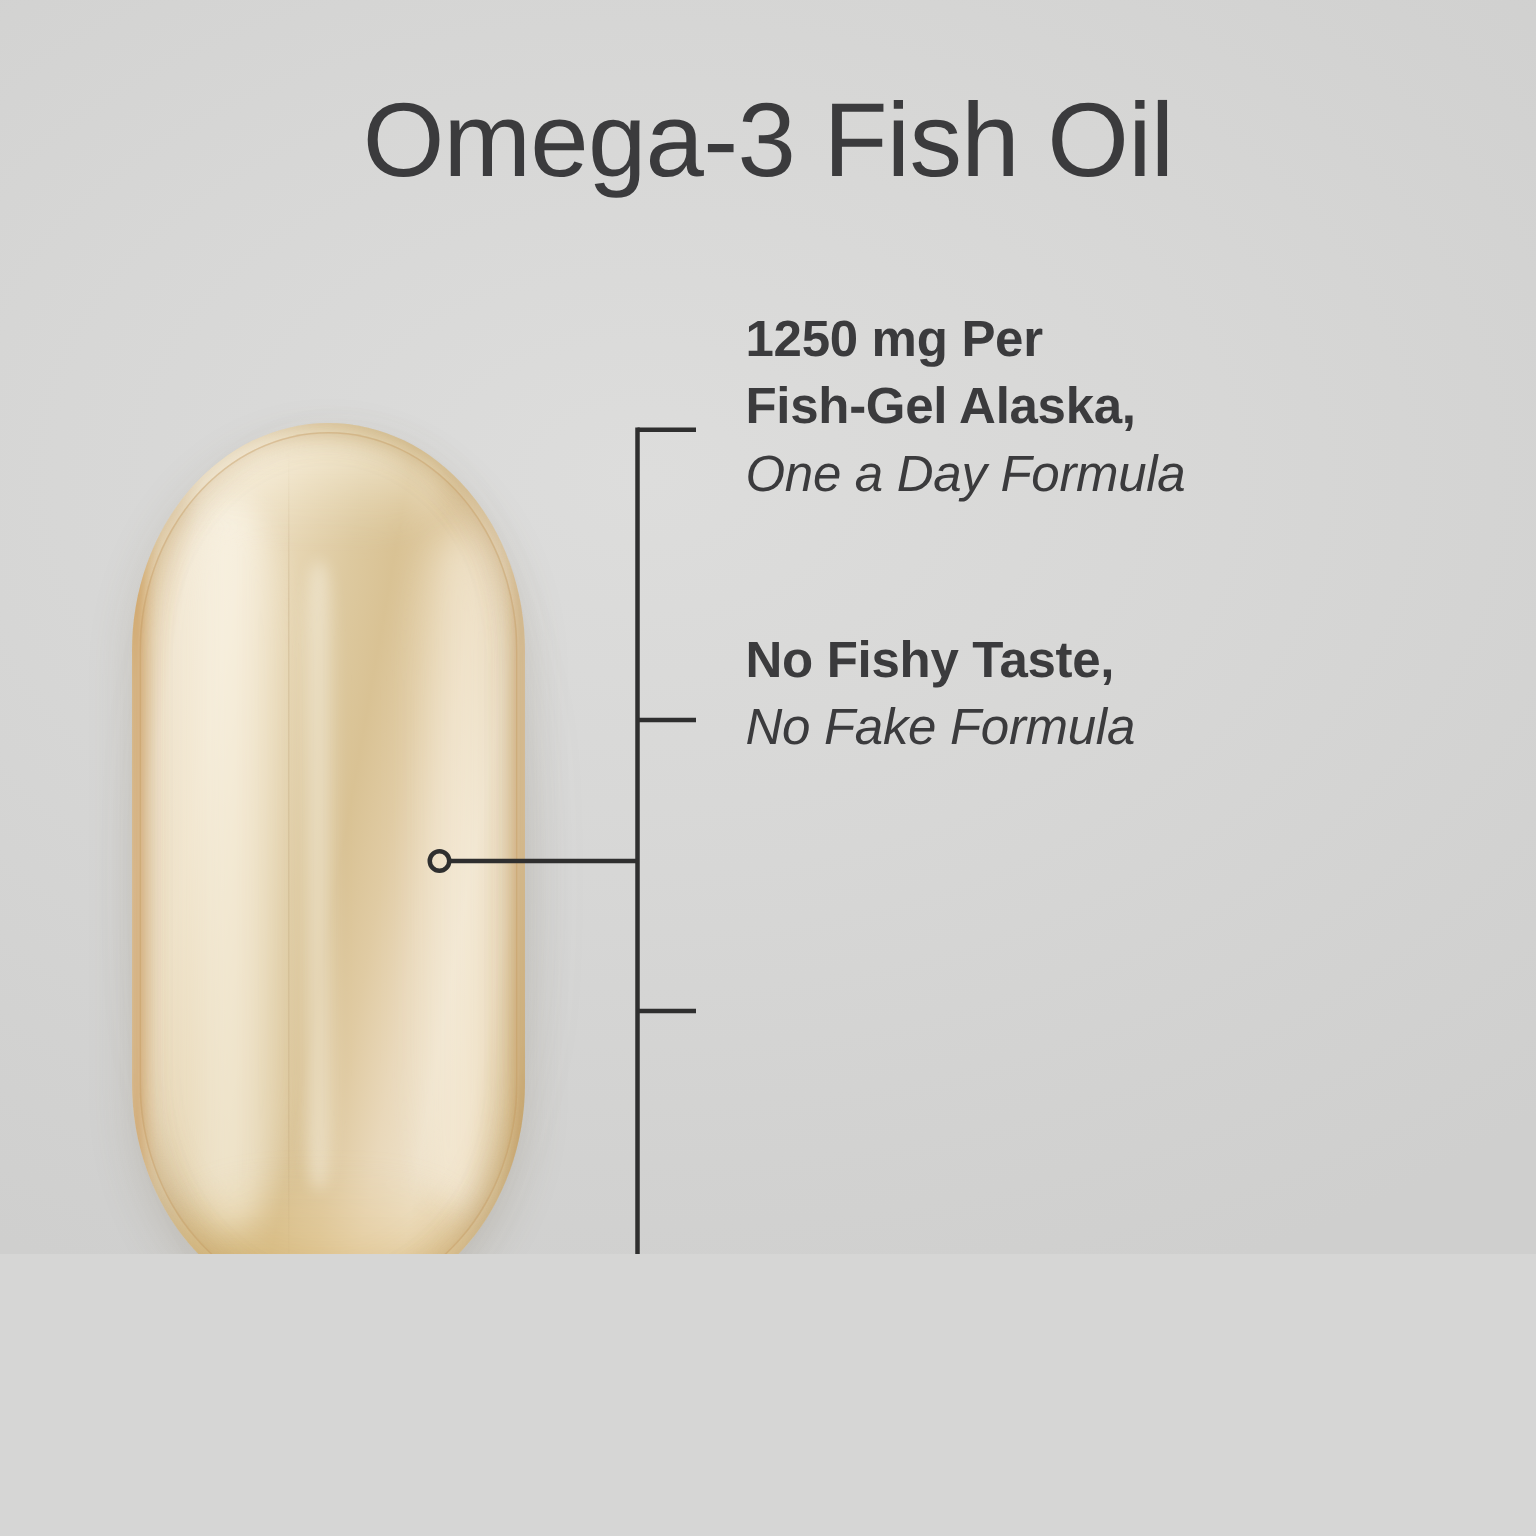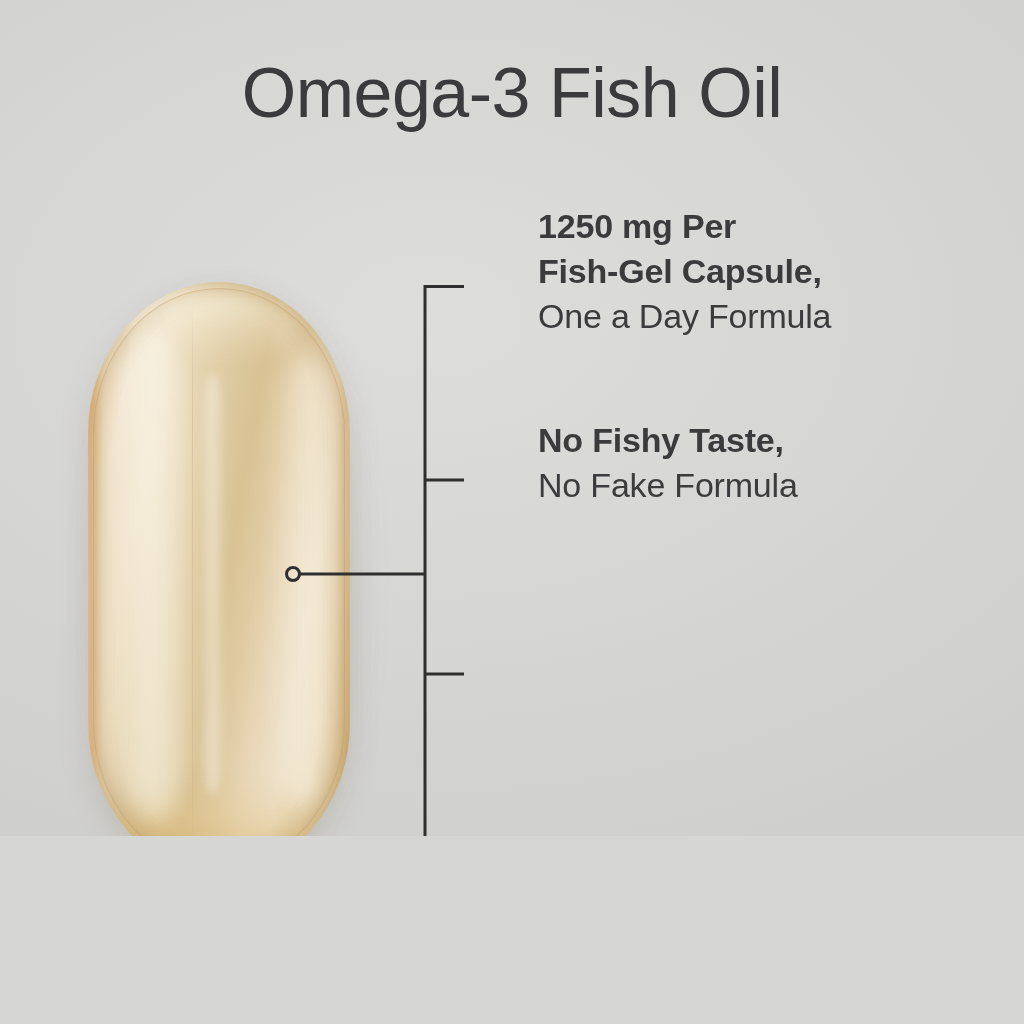--- a/index.html
+++ b/index.html
@@ -237,25 +237,24 @@
 
   
   .feature {
     position: absolute;
     left: 497px;
     color: #3b3b3d;
     font-size: 34px;
     line-height: 45px;
     letter-spacing: -0.2px;
     white-space: nowrap;
-    margin-left: 41px;
   }
   .feature .ln { display: block; }
   .feature .ln.b { font-weight: bold; }
-  .feature .ln.r { font-weight: normal; }
+  .feature .ln.r { font-weight: normal; font-style: italic; }
 
   #feature-1 { top: 204px; }
   #feature-2 { top: 418px; }
   #feature-3 { top: 633px; }
   #feature-4 { top: 821px; }
 </style>
 </head>
 <body>
 
 <div id="stage">
@@ -287,21 +286,21 @@
       <line x1="425" y1="674" x2="464" y2="674"></line>
       <line x1="425" y1="868.5" x2="464" y2="868.5"></line>
 
       <line x1="300" y1="574" x2="426" y2="574"></line>
     </g>
     <circle cx="293" cy="574" r="6.5" fill="none" stroke="#2f2f2f" stroke-width="3"></circle>
   </svg>
 
   <div class="feature" id="feature-1">
     <span class="ln b">1250 mg Per</span>
-    <span class="ln b">Fish-Gel Capsule,</span>
+    <span class="ln b">Fish-Gel Alaska,</span>
     <span class="ln r">One a Day Formula</span>
   </div>
 
   <div class="feature" id="feature-2">
     <span class="ln b">No Fishy Taste,</span>
     <span class="ln r">No Fake Formula</span>
   </div>
 
   <div class="feature" id="feature-3">
   </div>

